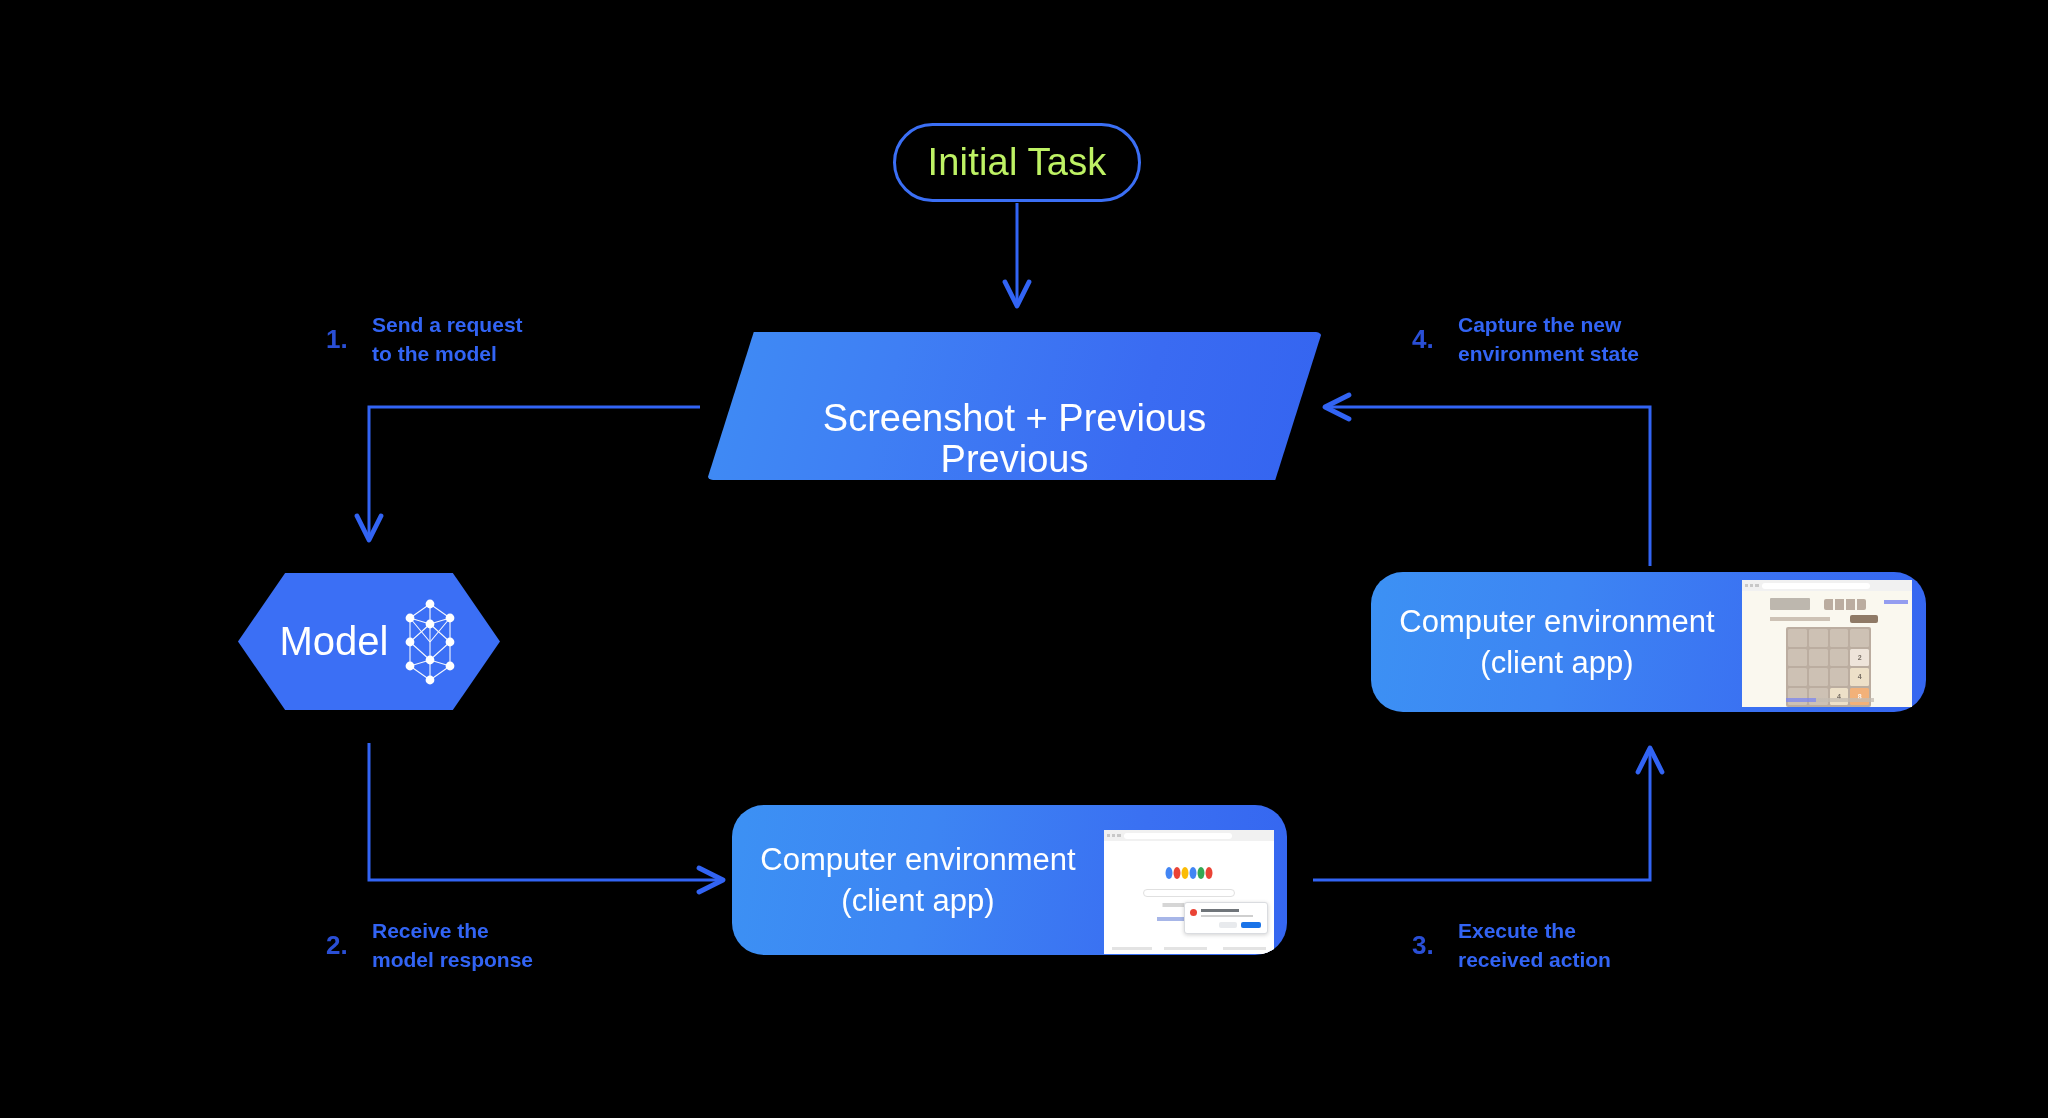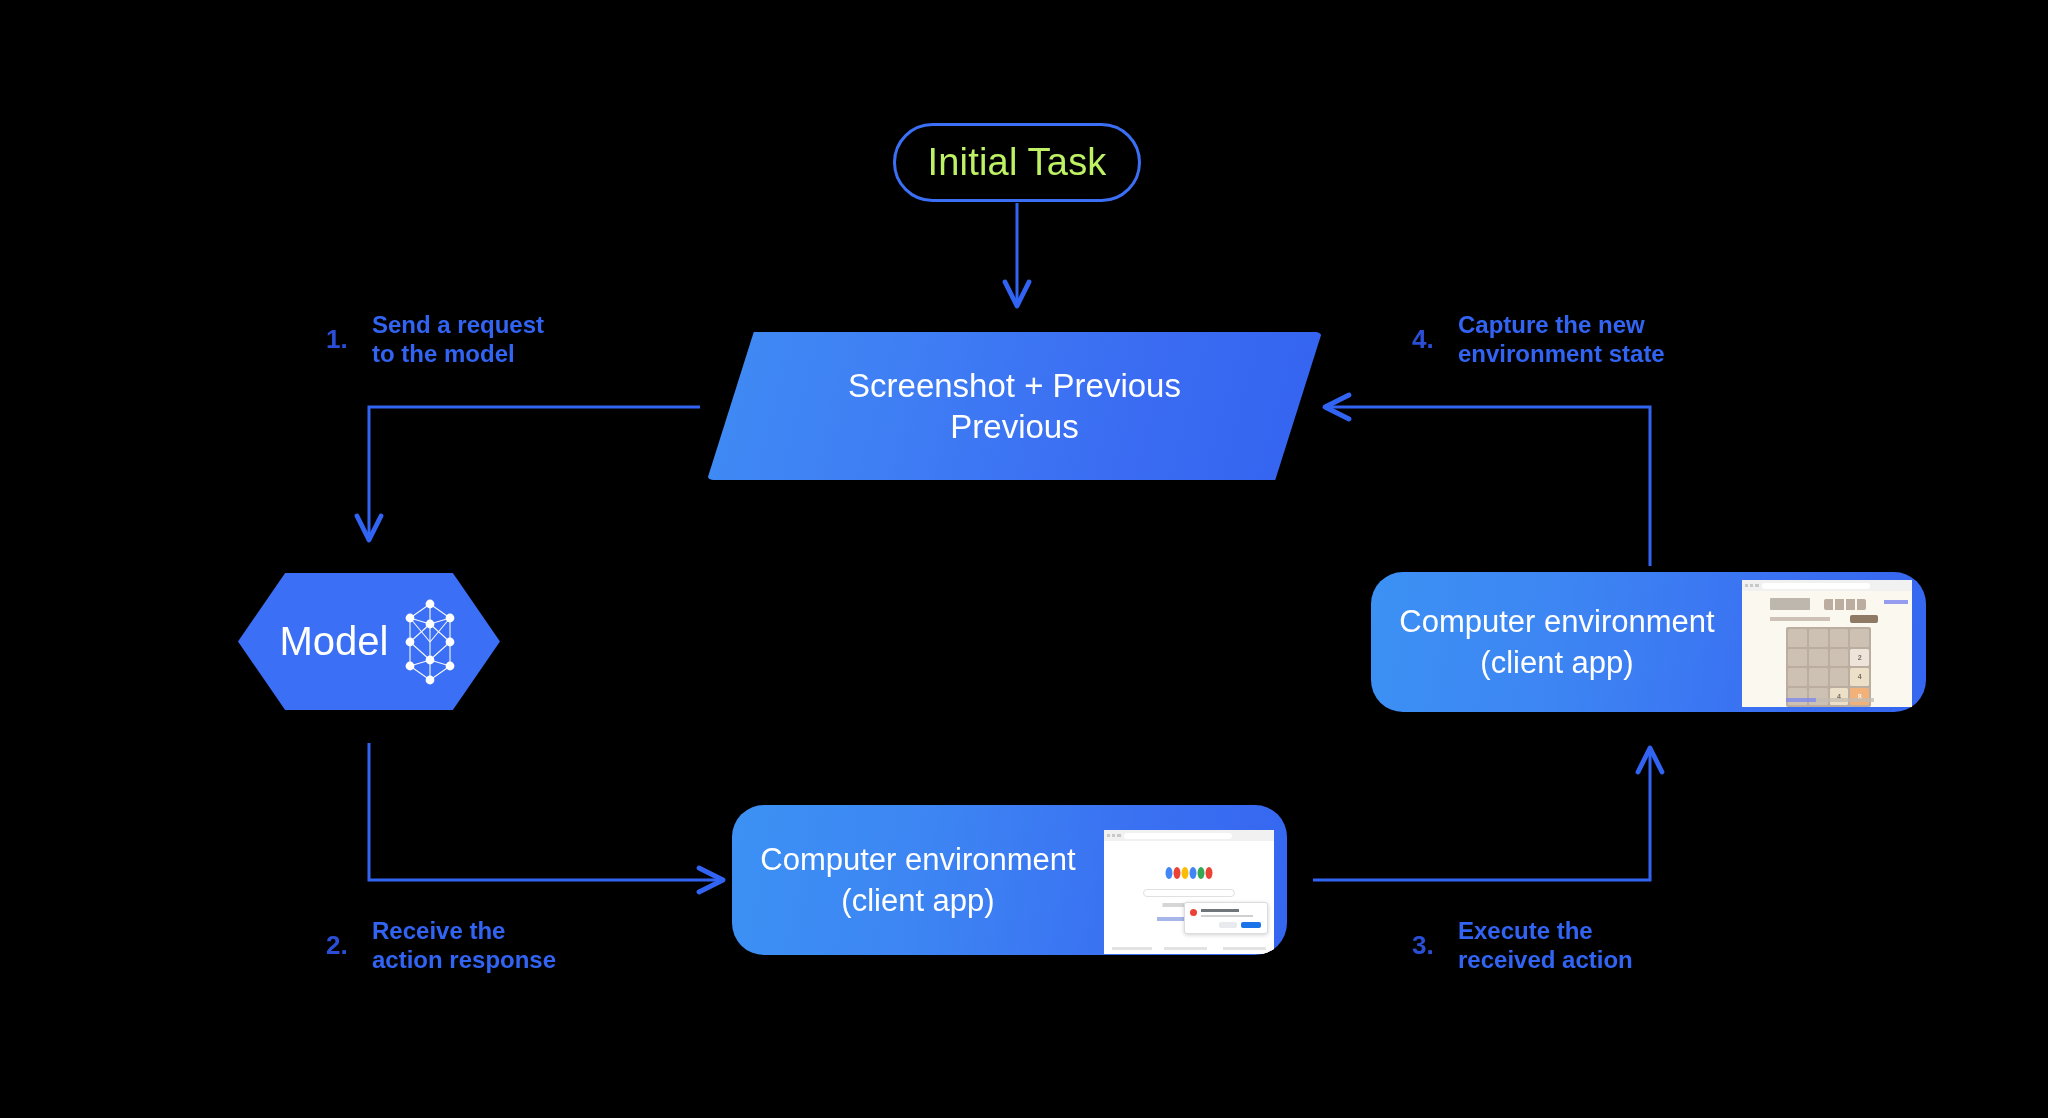--- a/index.html
+++ b/index.html
@@ -64,23 +64,23 @@
     background: linear-gradient(105deg, #3f8cf4 0%, #3f7ff4 30%, #3a6bf2 70%, #3464f0 100%);
     clip-path: polygon(7.6% 0%, 100% 0%, 92.4% 100%, 0% 100%);
     border-radius: 6px;
   }
   .parallelogram .txt {
     position: absolute;
     inset: 0;
     display: flex;
     flex-direction: column;
     align-items: center;
-    justify-content: center;
+    justify-content: flex-end;
     color: #ffffff;
-    font-size: 33px;
+    font-size: 38px;
     line-height: 41px;
     text-align: center;
   }
   
   .hexagon {
     position: absolute;
     left: 238px;
     top: 573px;
     width: 262px;
     height: 137px;
@@ -306,21 +306,21 @@
     gap: 0px;
   }
   .step-num {
     color: #2a4fd6;
     font-size: 26px;
     font-weight: bold;
     width: 46px;
   }
   .step-text {
     color: #3264f4;
-    font-size: 24px;
+    font-size: 21px;
     font-weight: bold;
     line-height: 29px;
     white-space: pre-line;
   }
   .step.s1 { left: 326px; top: 310px; }
   .step.s4 { left: 1412px; top: 310px; }
   .step.s2 { left: 326px; top: 916px; }
   .step.s3 { left: 1412px; top: 916px; }
 </style>
 </head>
@@ -492,21 +492,21 @@
 
   <div class="step s4">
     <span class="step-num">4.</span>
     <span class="step-text">Capture the new
 environment state</span>
   </div>
 
   <div class="step s2">
     <span class="step-num">2.</span>
     <span class="step-text">Receive the
-action response</span>
+model response</span>
   </div>
 
   <div class="step s3">
     <span class="step-num">3.</span>
     <span class="step-text">Execute the
 received action</span>
   </div>
 
 </div>
 

